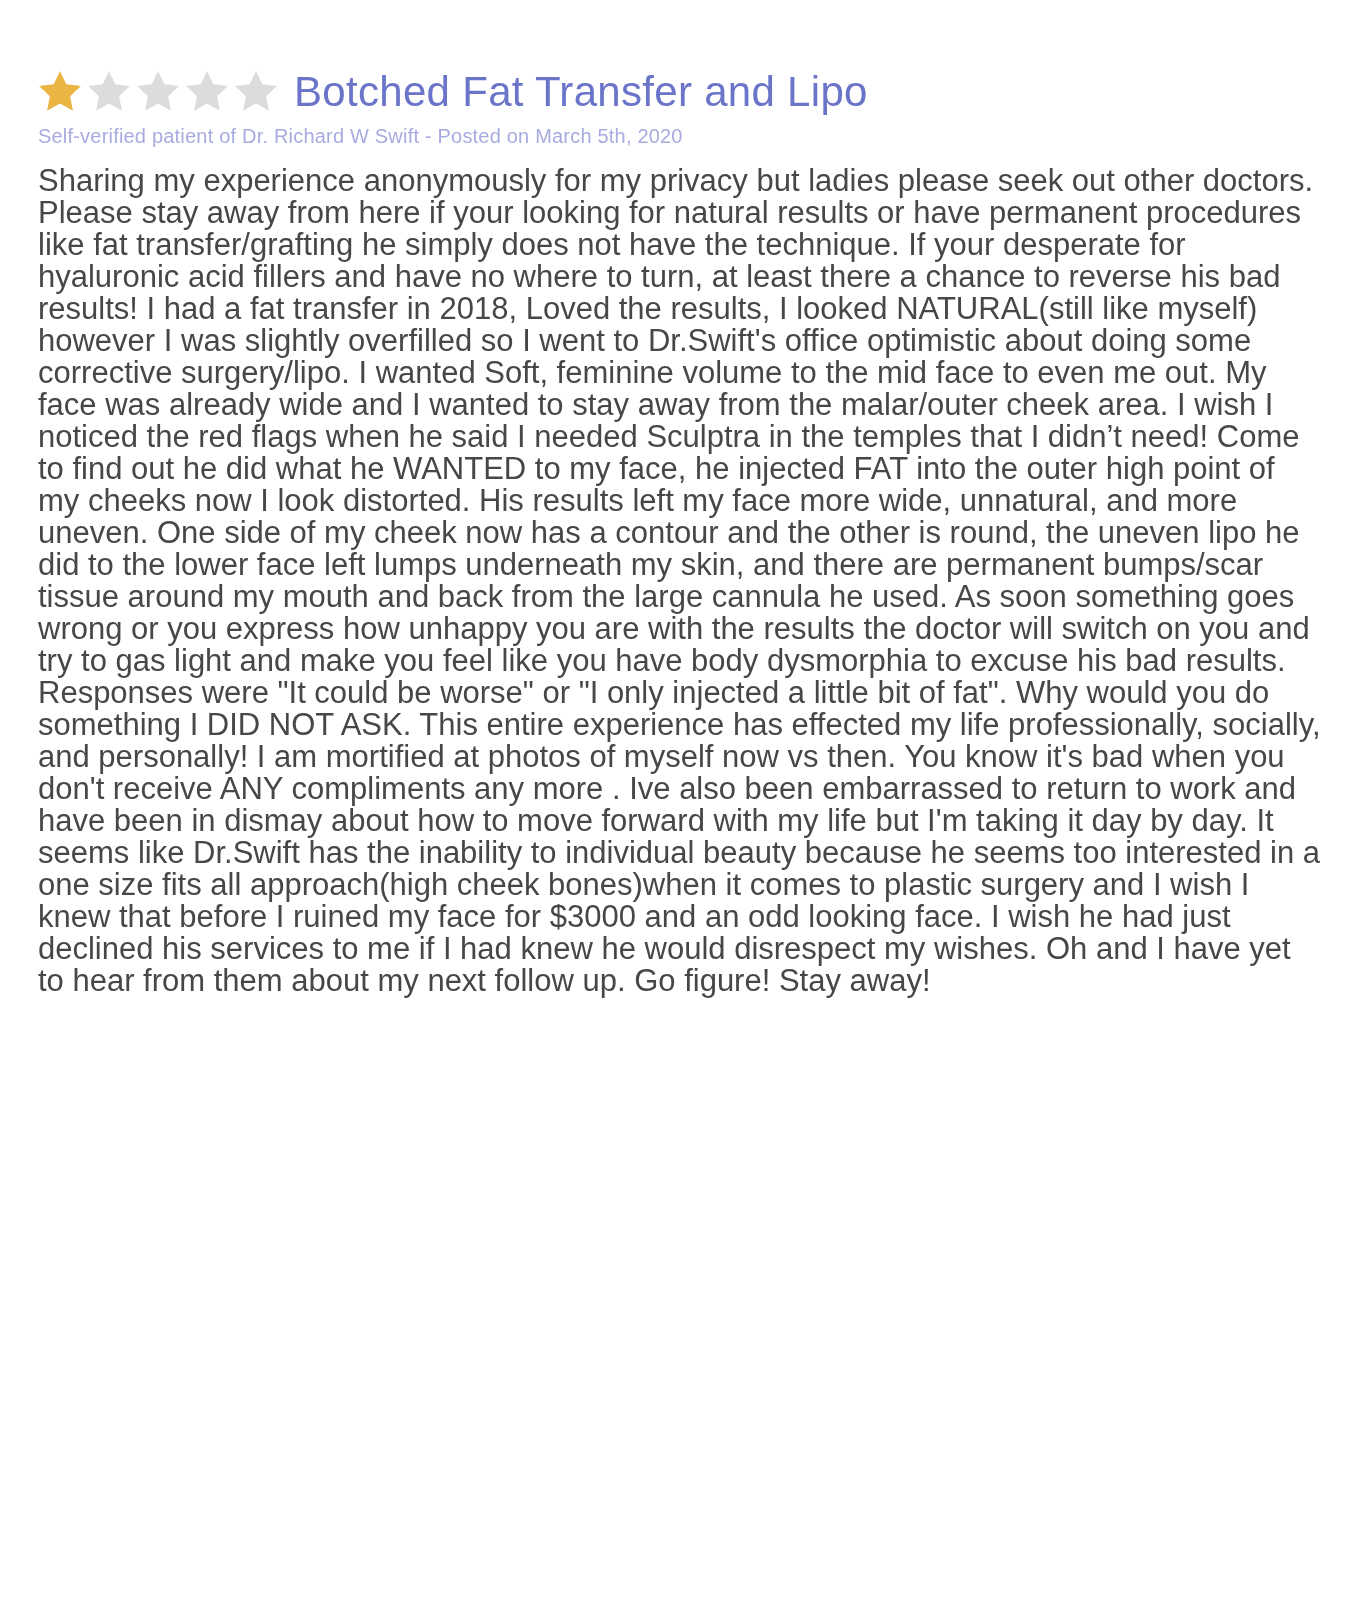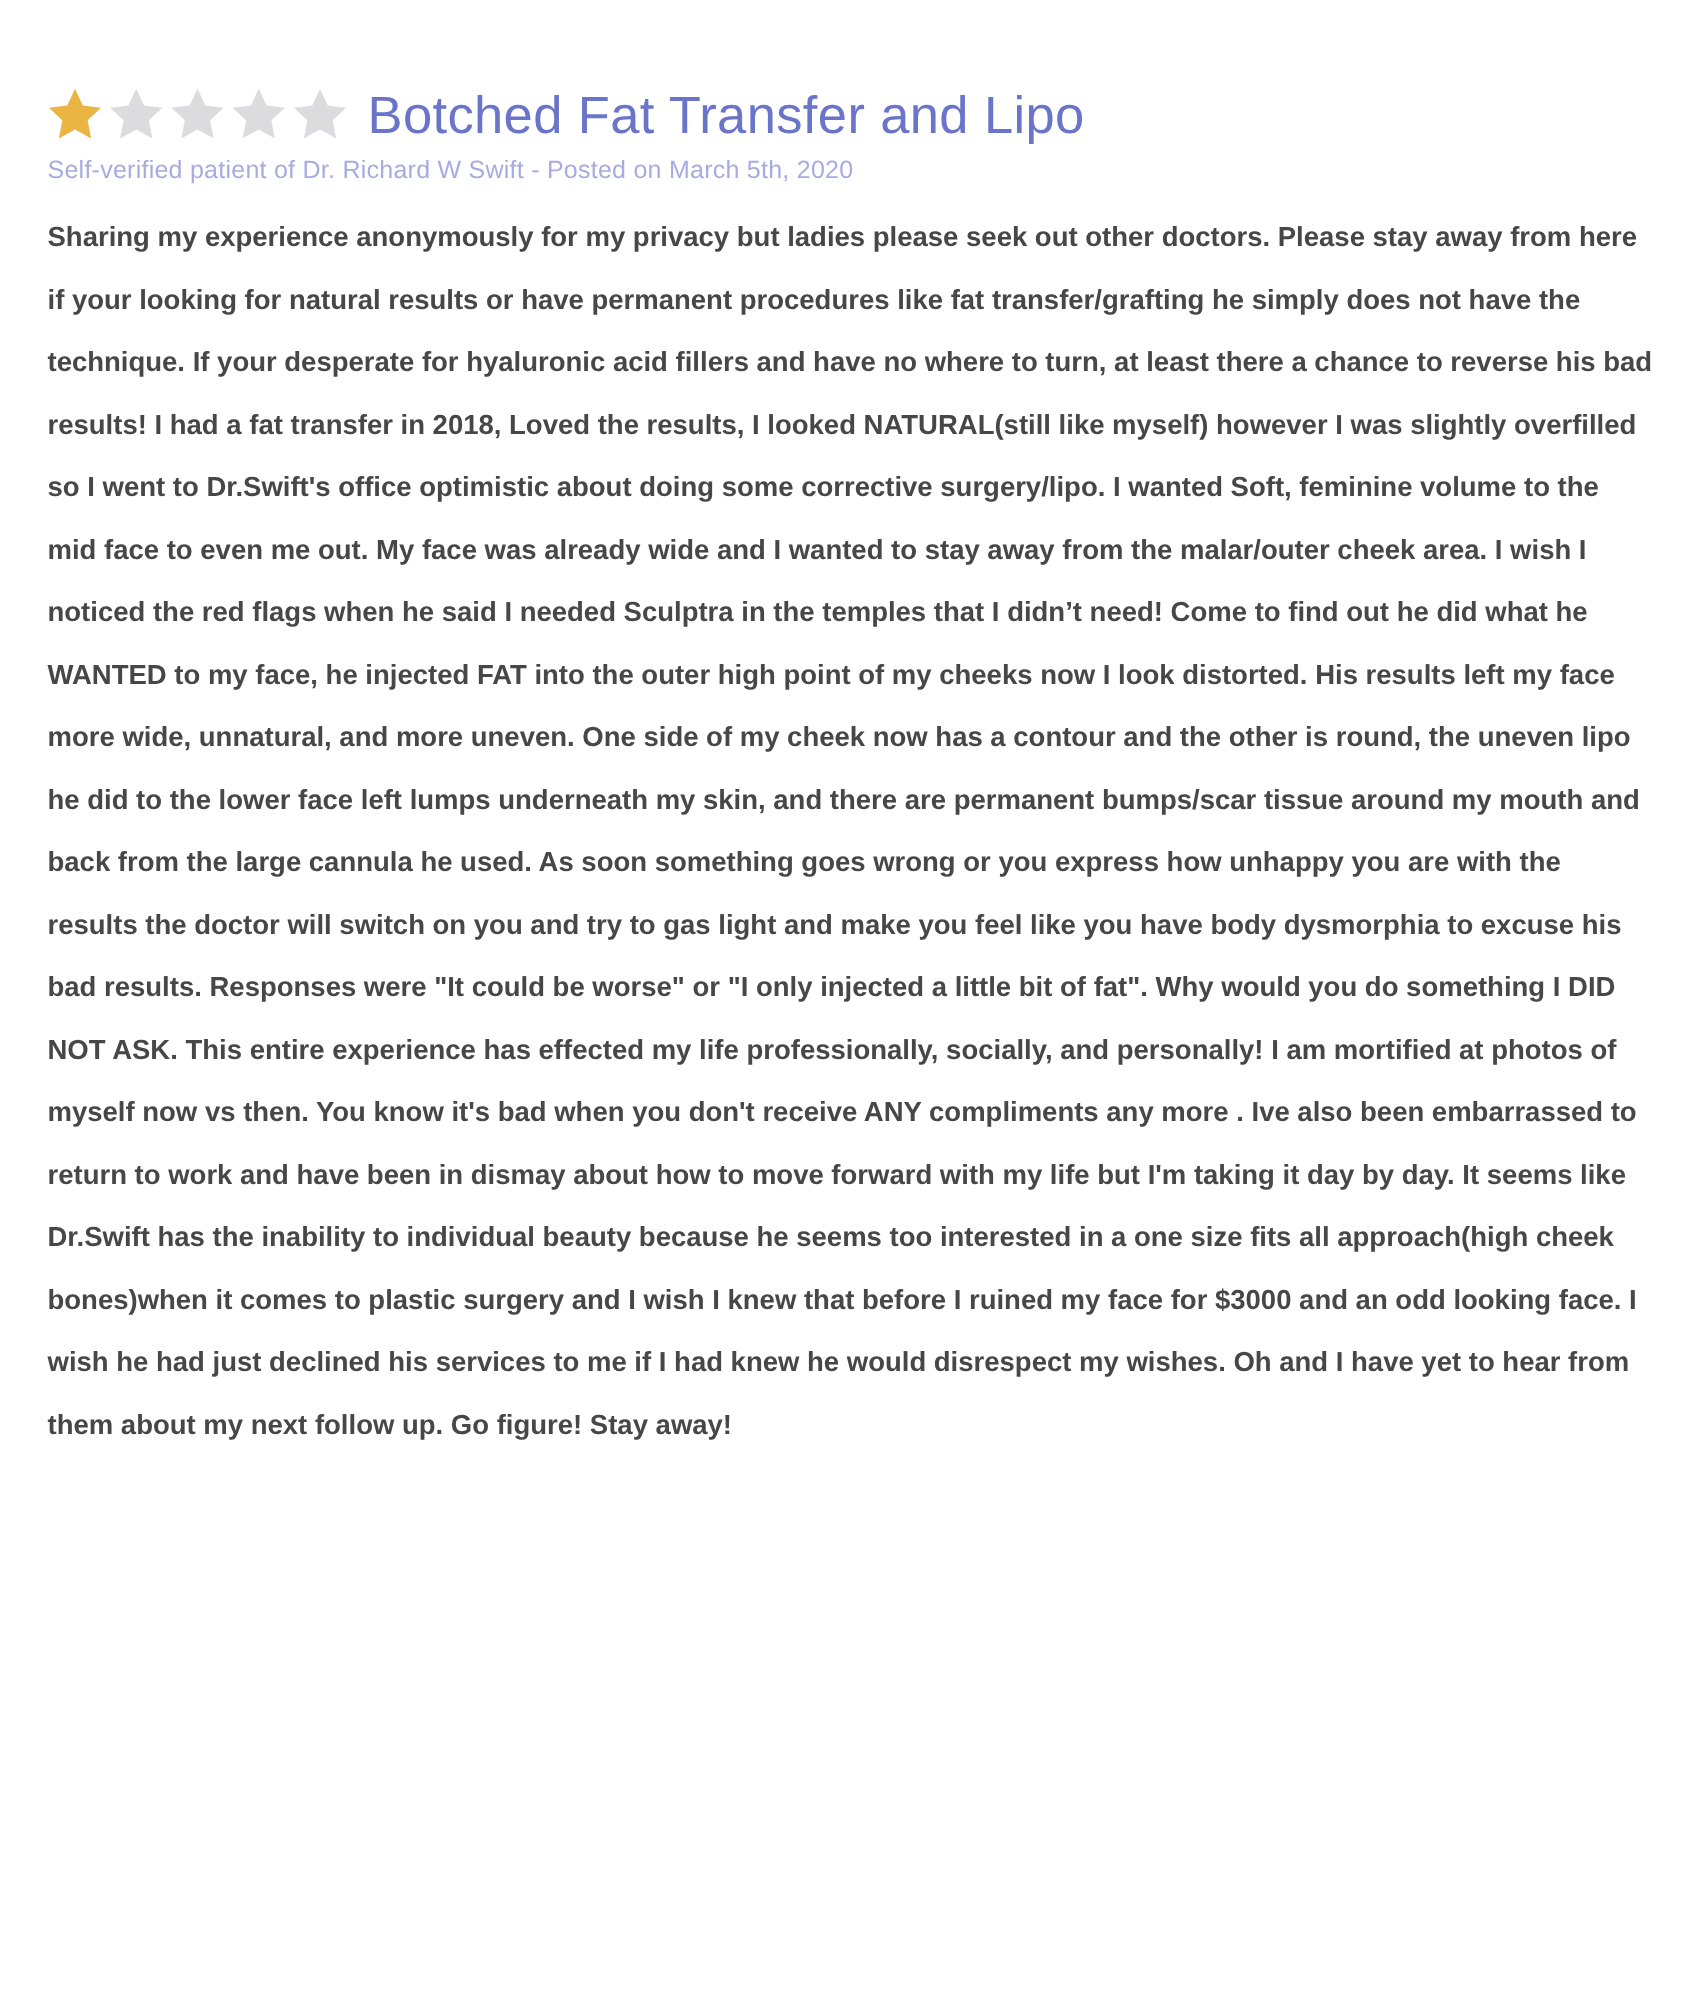--- a/index.html
+++ b/index.html
@@ -47,23 +47,23 @@
   .byline {
     margin-top: 9px;
     font-size: 20px;
     font-weight: 400;
     letter-spacing: 0.2px;
     color: var(--byline-color);
   }
   .body-text {
     margin: 17px 0 0 0;
     width: 1284px;
-    font-size: 22px;
-    font-weight: 700;
-    line-height: 50px;
+    font-size: 31px;
+    font-weight: 400;
+    line-height: 32px;
     color: var(--body-color);
   }
 </style>
 </head>
 <body>
 
 <div class="page">
   <div class="header-row">
     <div class="stars">
         <svg viewBox="0 0 24 24" width="44" height="44">

